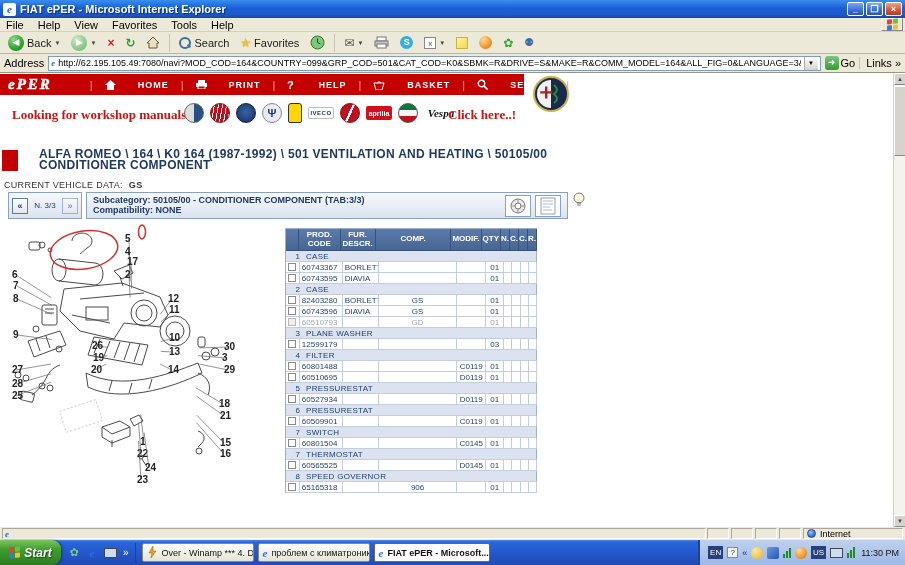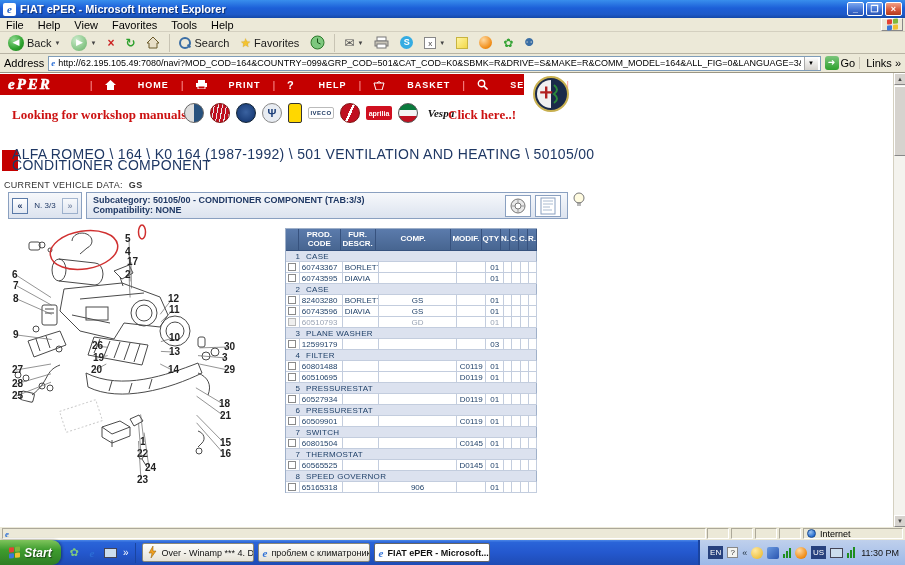--- a/index.html
+++ b/index.html
@@ -89,21 +89,21 @@
   .b-aprilia { width:26px; height:14px; border-radius:2px; background:#D01020; color:#fff; font-weight:bold; font-size:7px; }
   .b-roundel { background:linear-gradient(180deg,#0A7A3C 33%,#F4F4F4 33% 66%,#C01020 66%); border:1px solid #555; }
   .b-vespa { width:34px; height:20px; border-radius:0; background:transparent; color:#111;
     font:bold italic 11px "Liberation Serif","DejaVu Serif",serif; }
   .banner-cta { position:absolute; left:448px; top:34px; color:#CC1111; font:bold 13px "Liberation Serif","DejaVu Serif",serif; }
 
   .sp-bar { position:absolute; top:62px; left:12px; width:505px; height:13px;
     background:linear-gradient(180deg,#FBFBFD,#DEDEE6); border:1px solid #B8BCC8;
     color:#3A4A66; font:bold italic 8px "Liberation Sans",sans-serif; line-height:12px; padding-left:42px; letter-spacing:0.5px; }
   .crumb-red { position:absolute; top:77px; left:2px; width:16px; height:21px; background:#C40000; }
-  .crumb-text { position:absolute; top:76px; left:12px; color:#1F3864; font-weight:normal; font-size:14px; line-height:11px; letter-spacing:0.3px; }
+  .crumb-text { position:absolute; top:76px; left:39px; color:#1F3864; font-weight:bold; font-size:12px; line-height:11px; letter-spacing:0.3px; }
 
   .veh-line { position:absolute; top:107px; left:4px; font-size:9px; color:#333; letter-spacing:0.3px; }
   .veh-line b { margin-left:6px; color:#333; }
 
   .subcat-nav { position:absolute; top:119px; left:8px; width:74px; height:27px;
     border:1px solid #8AA0C0; background:linear-gradient(180deg,#F6F8FB,#DCE3EF);
     display:flex; align-items:center; justify-content:space-between; padding:0 3px; }
   .pg-btn { width:16px; height:16px; border:1px solid #5A7AA8; background:linear-gradient(180deg,#fff,#E2E8F2);
     color:#1F3864; font-weight:bold; font-size:9px; text-align:center; line-height:15px; }
   .pg-btn.dim { opacity:0.5; }

